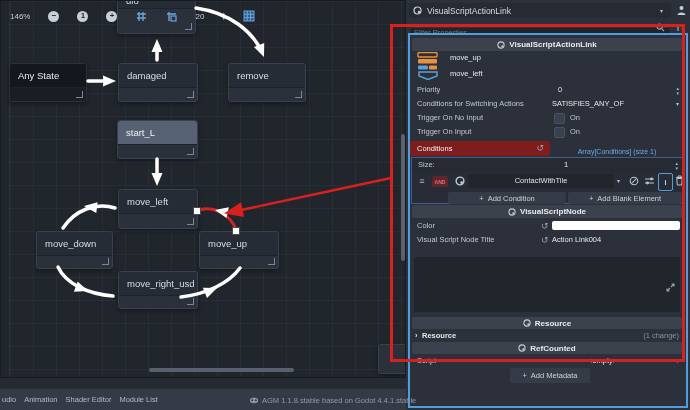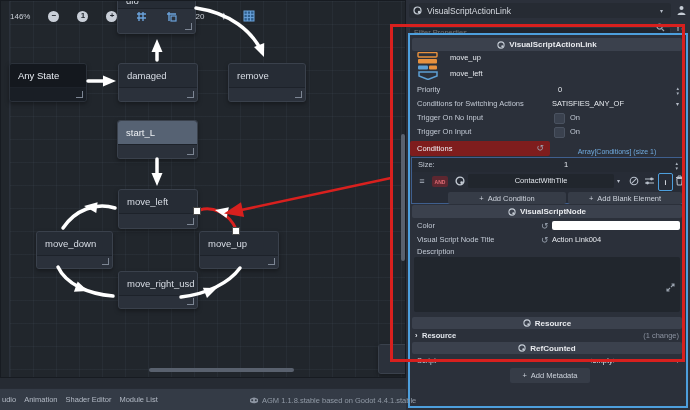--- a/index.html
+++ b/index.html
@@ -374,23 +374,20 @@
     <div class="prow" style="top:184px;">
       <span class="lbl">Color</span>
       <span class="revert abs" style="left:131px;top:1px;">↺</span>
       <span id="swatch"></span>
     </div>
     <div class="prow" style="top:198px;">
       <span class="lbl">Visual Script Node Title</span>
       <span class="revert abs" style="left:131px;top:1px;">↺</span>
       <span class="val abs" style="left:142px;">Action Link004</span>
     </div>
-    <div class="prow" style="top:210px;">
-      <span class="lbl">Description</span>
-    </div>
     <div id="descarea">
       <svg width="9" height="9" viewBox="0 0 9 9" style="position:absolute;right:5px;top:26px;">
         <path d="M5.5 1 H8 V3.5 M8 1 L5 4 M3.5 8 H1 V5.5 M1 8 L4 5" stroke="#9aa2ae" stroke-width="1.1" fill="none"></path>
       </svg>
     </div>
 
     <div class="sechdr" style="top:282px;height:12px;">
       <svg width="8" height="8" viewBox="0 0 9 9">
           <circle cx="4.5" cy="4.5" r="3.5" fill="none" stroke="#c6cdd6" stroke-width="1.2"></circle>
           <circle cx="6" cy="6" r="1.2" fill="#c6cdd6"></circle>

